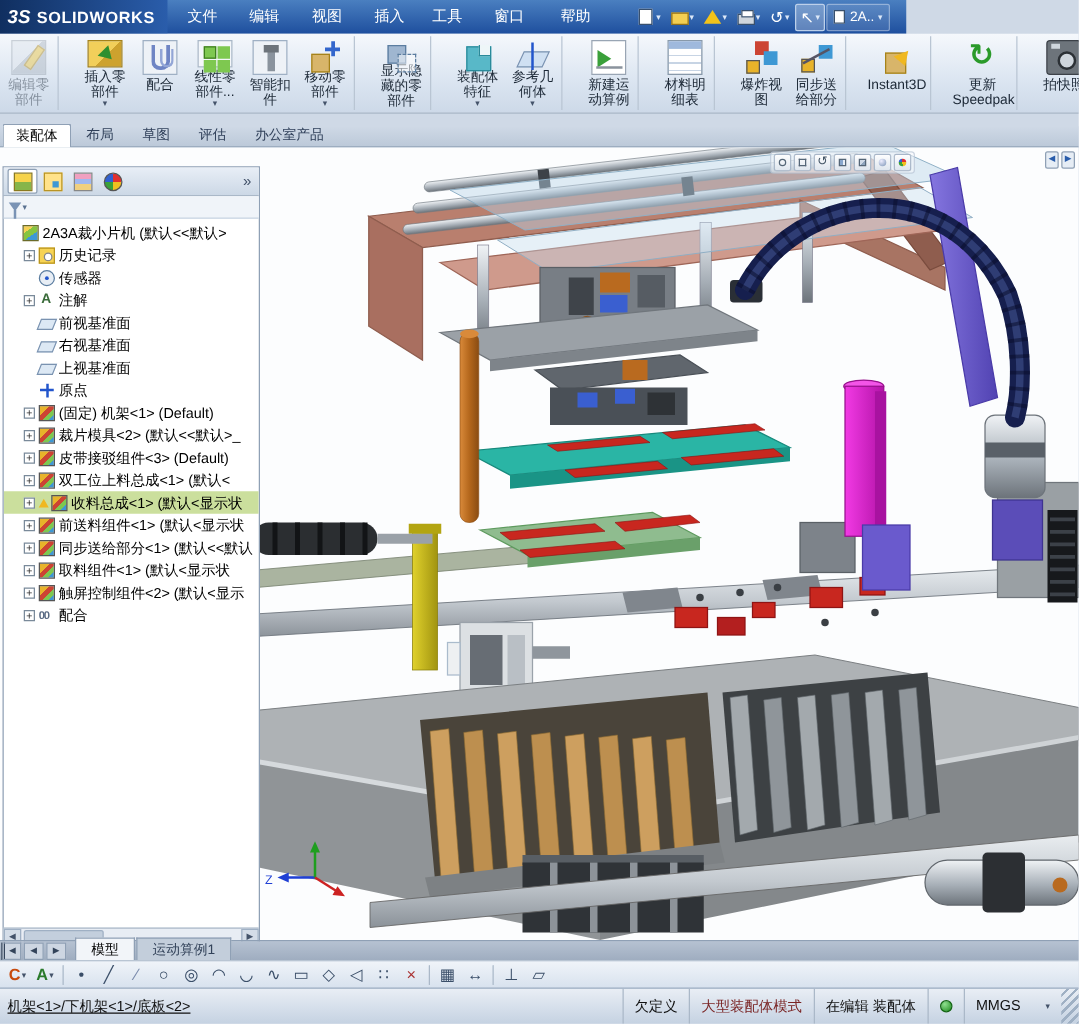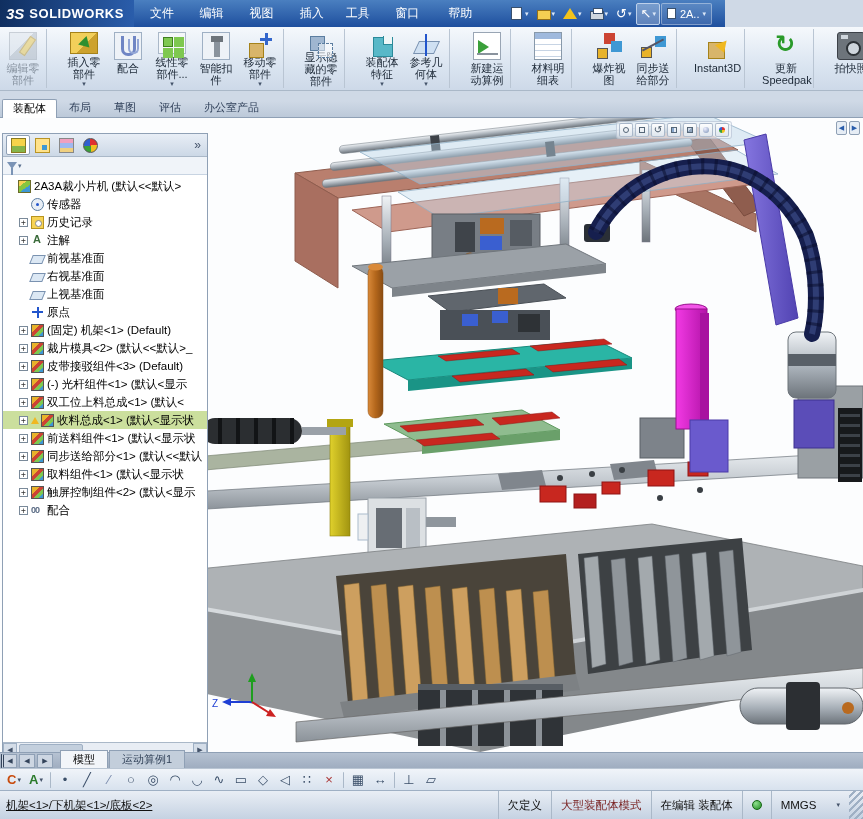--- a/index.html
+++ b/index.html
@@ -683,34 +683,34 @@
   </div>
   <div class="tree">
 
       <div class="trow" data-ind="1" title="2A3A裁小片机 (默认&lt;&lt;默认&gt;">
         <span class="tbox" data-box="none"></span>
 
         <span class="ticon" data-icon="assembly"></span>
         <span class="tlabel">2A3A裁小片机 (默认&lt;&lt;默认&gt;</span>
       </div>
 
+      <div class="trow" data-ind="2" title="历史记录">
+        <span class="tbox" data-box="plus"></span>
+
+        <span class="ticon" data-icon="history"></span>
+        <span class="tlabel">历史记录</span>
+      </div>
+
       <div class="trow" data-ind="2" title="传感器">
         <span class="tbox" data-box="none"></span>
 
         <span class="ticon" data-icon="sensors"></span>
         <span class="tlabel">传感器</span>
       </div>
 
-      <div class="trow" data-ind="2" title="历史记录">
-        <span class="tbox" data-box="plus"></span>
-
-        <span class="ticon" data-icon="history"></span>
-        <span class="tlabel">历史记录</span>
-      </div>
-
       <div class="trow" data-ind="2" title="注解">
         <span class="tbox" data-box="plus"></span>
 
         <span class="ticon" data-icon="annotations"></span>
         <span class="tlabel">注解</span>
       </div>
 
       <div class="trow" data-ind="2" title="前视基准面">
         <span class="tbox" data-box="none"></span>
 
@@ -753,26 +753,20 @@
         <span class="tlabel">裁片模具&lt;2&gt; (默认&lt;&lt;默认&gt;_</span>
       </div>
 
       <div class="trow" data-ind="2" title="皮带接驳组件&lt;3&gt; (Default)">
         <span class="tbox" data-box="plus"></span>
 
         <span class="ticon" data-icon="component"></span>
         <span class="tlabel">皮带接驳组件&lt;3&gt; (Default)</span>
       </div>
 
-      <div class="trow" data-ind="2" title="(-) 光杆组件&lt;1&gt; (默认&lt;显示">
-        <span class="tbox" data-box="plus"></span>
-
-        <span class="ticon" data-icon="component"></span>
-        <span class="tlabel">(-) 光杆组件&lt;1&gt; (默认&lt;显示</span>
-      </div>
 
       <div class="trow" data-ind="2" title="双工位上料总成&lt;1&gt; (默认&lt;">
         <span class="tbox" data-box="plus"></span>
 
         <span class="ticon" data-icon="component"></span>
         <span class="tlabel">双工位上料总成&lt;1&gt; (默认&lt;</span>
       </div>
 
       <div class="trow" data-ind="2" data-sel="true" title="收料总成&lt;1&gt; (默认&lt;显示状">
         <span class="tbox" data-box="plus"></span>

